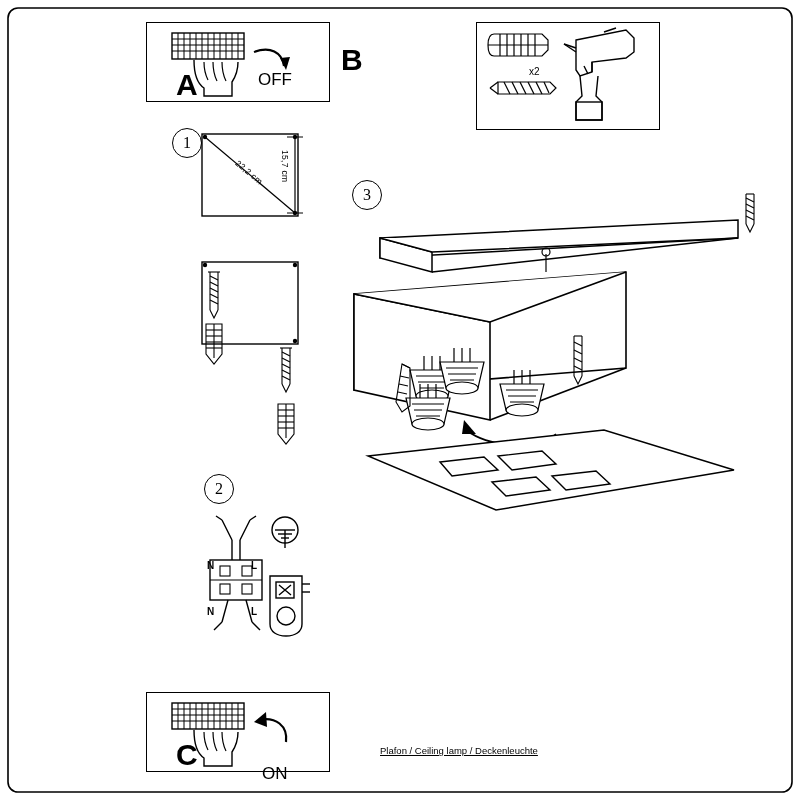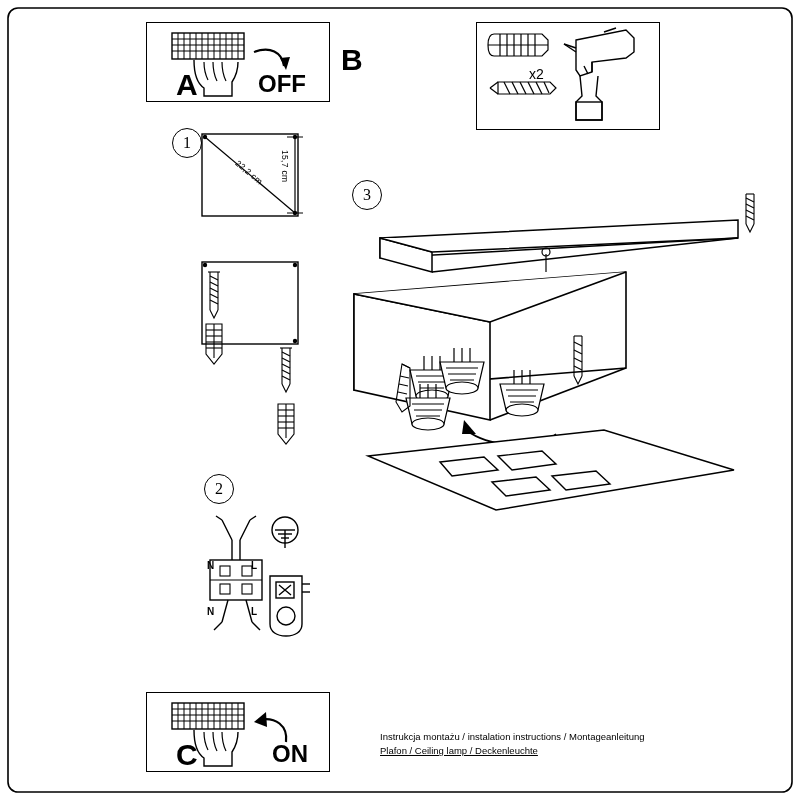--- a/index.html
+++ b/index.html
@@ -46,37 +46,37 @@
     border-radius: 50%;
     box-sizing: border-box;
     display: flex;
     align-items: center;
     justify-content: center;
     font-size: 16px;
     font-family: "Liberation Serif", serif;
     background: #fff;
   }
   .switch-word {
-    font-size: 24px;
-    font-weight: 700;
+    font-size: 17px;
+    font-weight: 400;
   }
   .footer-txt {
     font-size: 9.5px;
     line-height: 14px;
   }
   .dim-txt {
     font-size: 8.5px;
     letter-spacing: 0.3px;
   }
   .term-txt {
     font-size: 10px;
     font-weight: 700;
   }
   .x2-txt {
-    font-size: 14px;
+    font-size: 10px;
   }
   svg { display: block; }
   .ln { stroke: #000; fill: none; }
 </style>
 </head>
 <body>
 
 <div id="sheet">
 
   <svg class="abs" style="left:0;top:0;" width="800" height="800">
@@ -379,18 +379,17 @@
       <line x1="92" y1="11" x2="92" y2="37"></line>
     </g>
     <path d="M48 38 C48 52 52 62 58 66 L58 74 L86 74 L86 60 C90 54 92 48 92 40" class="ln" stroke-width="1.4"></path>
     <path d="M58 40 C58 48 60 54 62 58" class="ln" stroke-width="1.2"></path>
     <path d="M67 40 C67 48 69 55 71 59" class="ln" stroke-width="1.2"></path>
     <path d="M76 40 C76 48 78 55 80 59" class="ln" stroke-width="1.2"></path>
     <path d="M140 50 C142 34 130 24 112 28" class="ln" stroke-width="2.2"></path>
     <path d="M120 20 L108 30 L121 35 Z" fill="#000"></path>
   </svg>
   <div class="lbl big-letter" style="left:176px;top:738px;">C</div>
-  <div class="lbl switch-word" style="left:262px;top:740px;margin-left:10px;">ON</div>
-
-  <div class="lbl footer-txt" style="left:380px;top:730px;">Instrukcja montażu / instalation instructions / Montageanleitung</div>
+  <div class="lbl switch-word" style="left:262px;top:764px;">ON</div>
+
   <div class="lbl footer-txt" style="left:380px;top:744px;text-decoration:underline;">Plafon / Ceiling lamp / Deckenleuchte</div>
 
 </div>
 
 </body></html>

